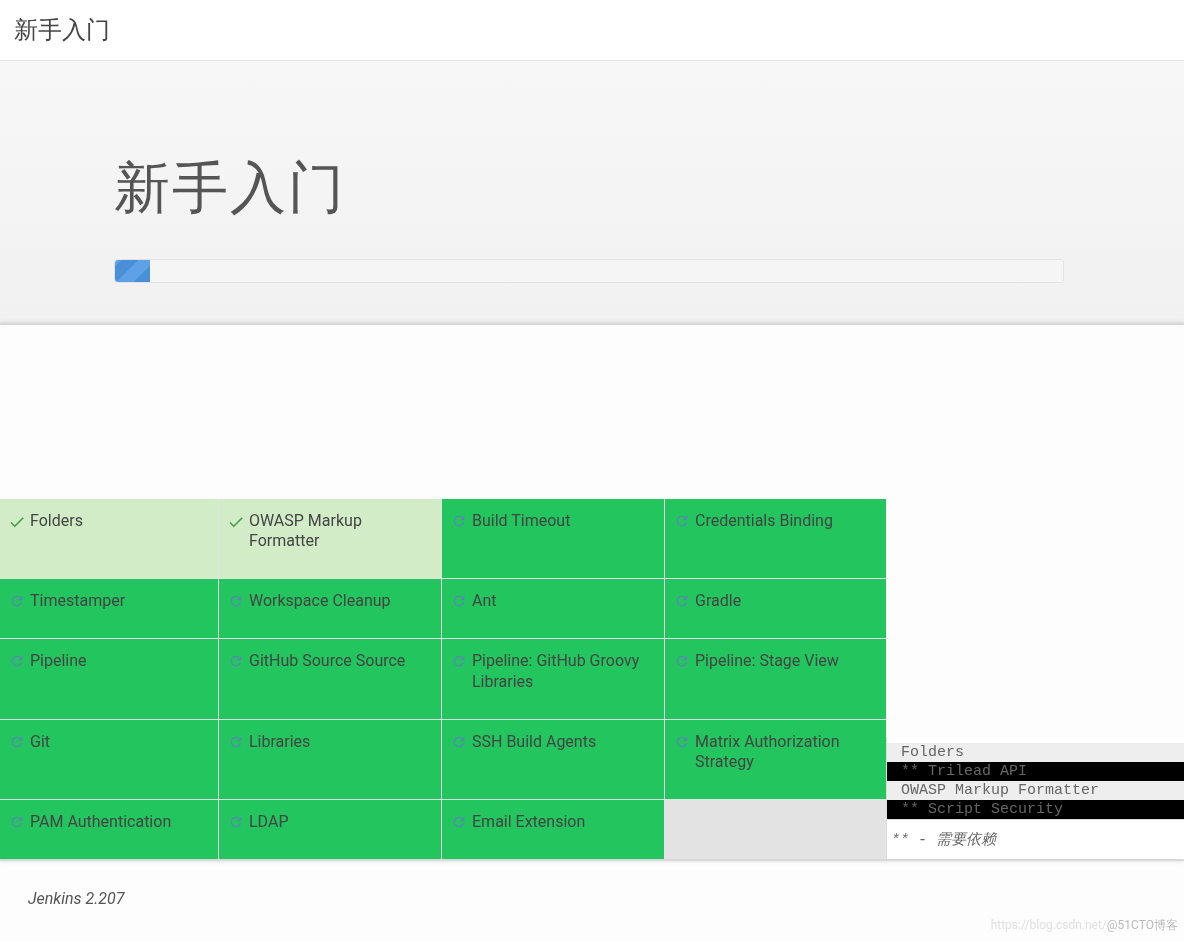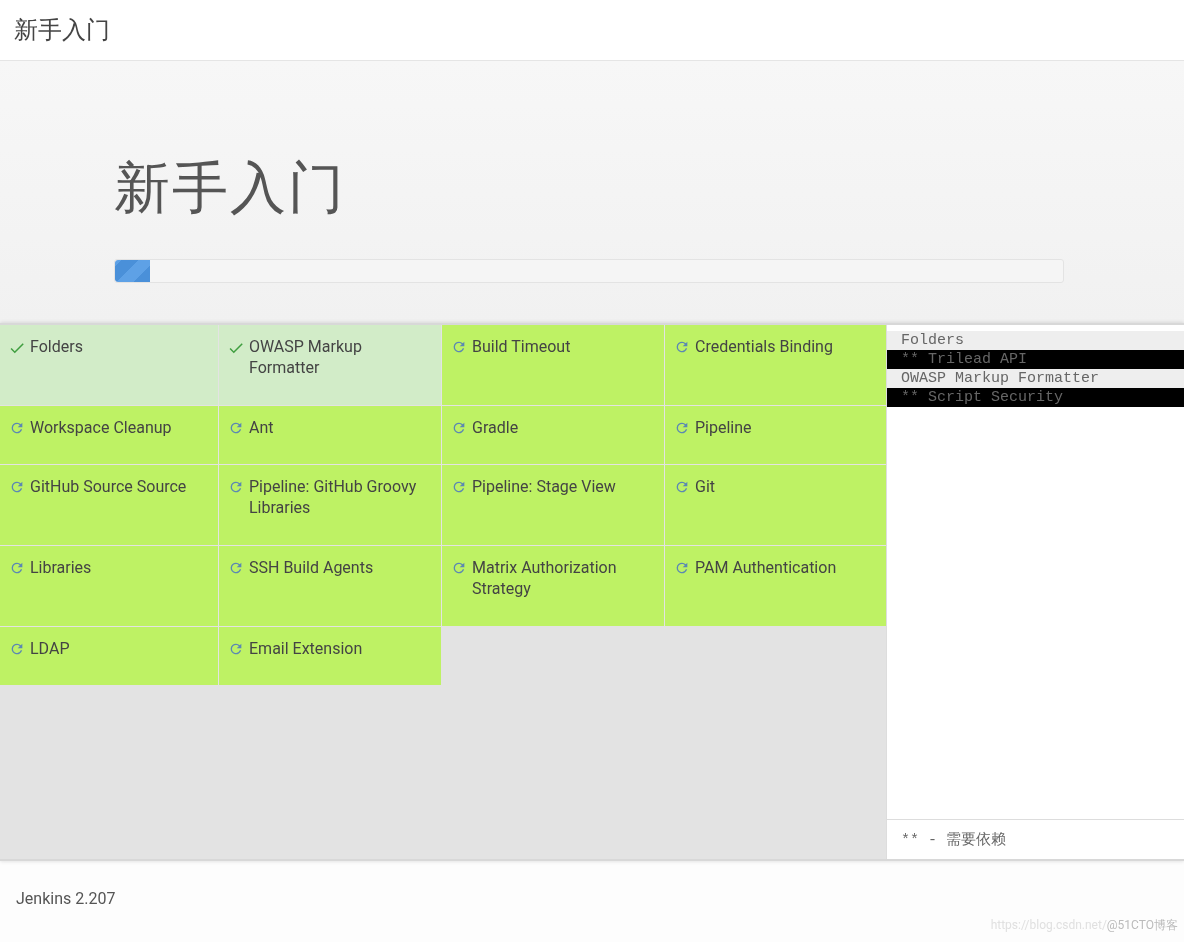--- a/index.html
+++ b/index.html
@@ -51,36 +51,37 @@
       );
       border-top-left-radius: 3px;
       border-bottom-left-radius: 3px;
     }
     .main {
       display: flex;
       height: 538px;
       border-top: 2px solid #d8d8d8;
       border-bottom: 2px solid #d8d8d8;
       box-shadow: 0 -1px 4px rgba(0,0,0,0.08), 0 1px 4px rgba(0,0,0,0.08);
+      align-items: flex-end;
     }
     .grid-wrap {
       flex: 0 0 886px;
       background: #e3e3e3;
       overflow: hidden;
     }
     .grid {
       display: grid;
       grid-template-columns: 218px 222px 222px 222px;
       gap: 1px;
     }
     .cell {
       display: flex;
       align-items: flex-start;
       padding: 12px 10px 26px 4px;
-      background: #bef264;
+      background: #22c55e;
       font-size: 16px;
       color: #444;
       min-height: 54px;
     }
     .cell.done {
       background: #d2ecc8;
     }
     .cell .ico {
       width: 26px;
       flex-shrink: 0;
@@ -106,28 +107,30 @@
       padding: 6px 0 0 0;
     }
     .log .line {
       padding: 1px 10px 1px 14px;
       white-space: nowrap;
     }
     .log .line.done { background: #eeeeee; }
     .log .line.dep  { background: #000000; }
     .legend {
       border-top: 1px solid #ddd;
-      padding: 10px 14px;
+      padding: 10px 4px;
       color: #666;
       font-family: "Courier New", monospace;
+      font-style: italic;
     }
     .footer {
-      padding: 28px 0 0 16px;
+      padding: 28px 0 0 28px;
       font-size: 16px;
       color: #555;
+      font-style: italic;
     }
     .watermark {
       position: absolute;
       right: 6px;
       bottom: 8px;
       font-size: 12px;
       color: #bbb;
     }
     .watermark .faint { color: #e0e0e0; }
   </style>
@@ -181,20 +184,28 @@
           </span>
           <span class="lbl">Build Timeout</span>
         </div>
         <div class="cell">
           <span class="ico refresh-icon">
             <svg>
               <use href="#sym-refresh"></use>
             </svg>
           </span>
           <span class="lbl">Credentials Binding</span>
+        </div>
+        <div class="cell">
+          <span class="ico refresh-icon">
+            <svg>
+              <use href="#sym-refresh"></use>
+            </svg>
+          </span>
+          <span class="lbl">Timestamper</span>
         </div>
         <div class="cell">
           <span class="ico refresh-icon">
             <svg>
               <use href="#sym-refresh"></use>
             </svg>
           </span>
           <span class="lbl">Workspace Cleanup</span>
         </div>
         <div class="cell">

